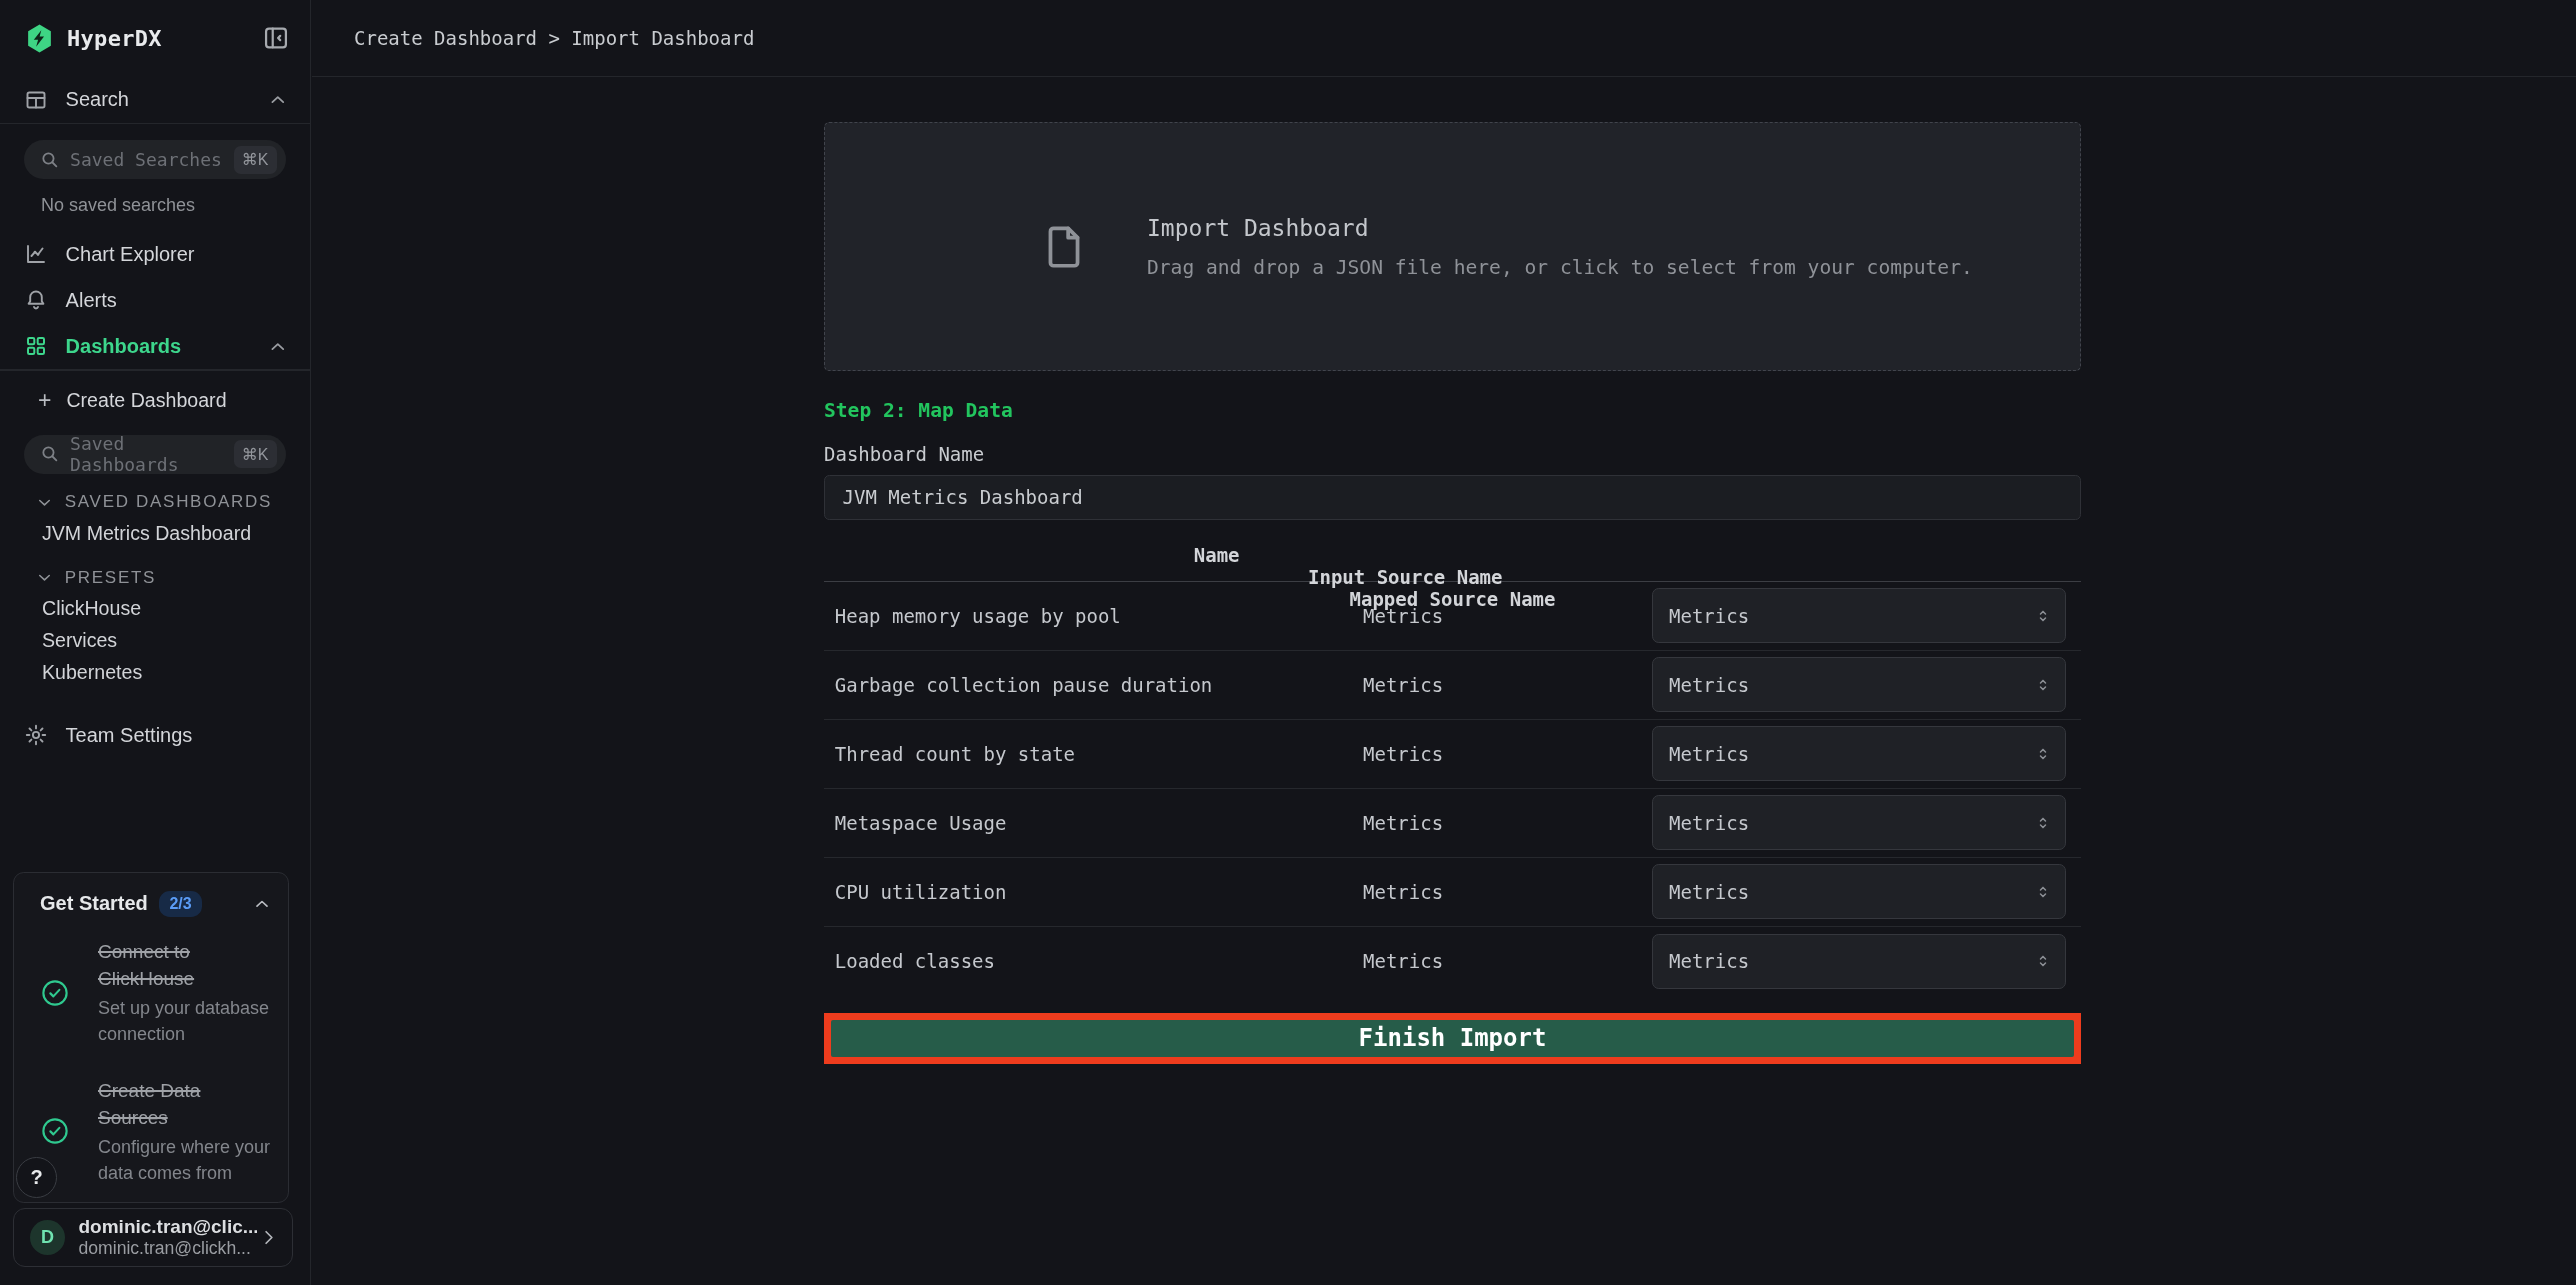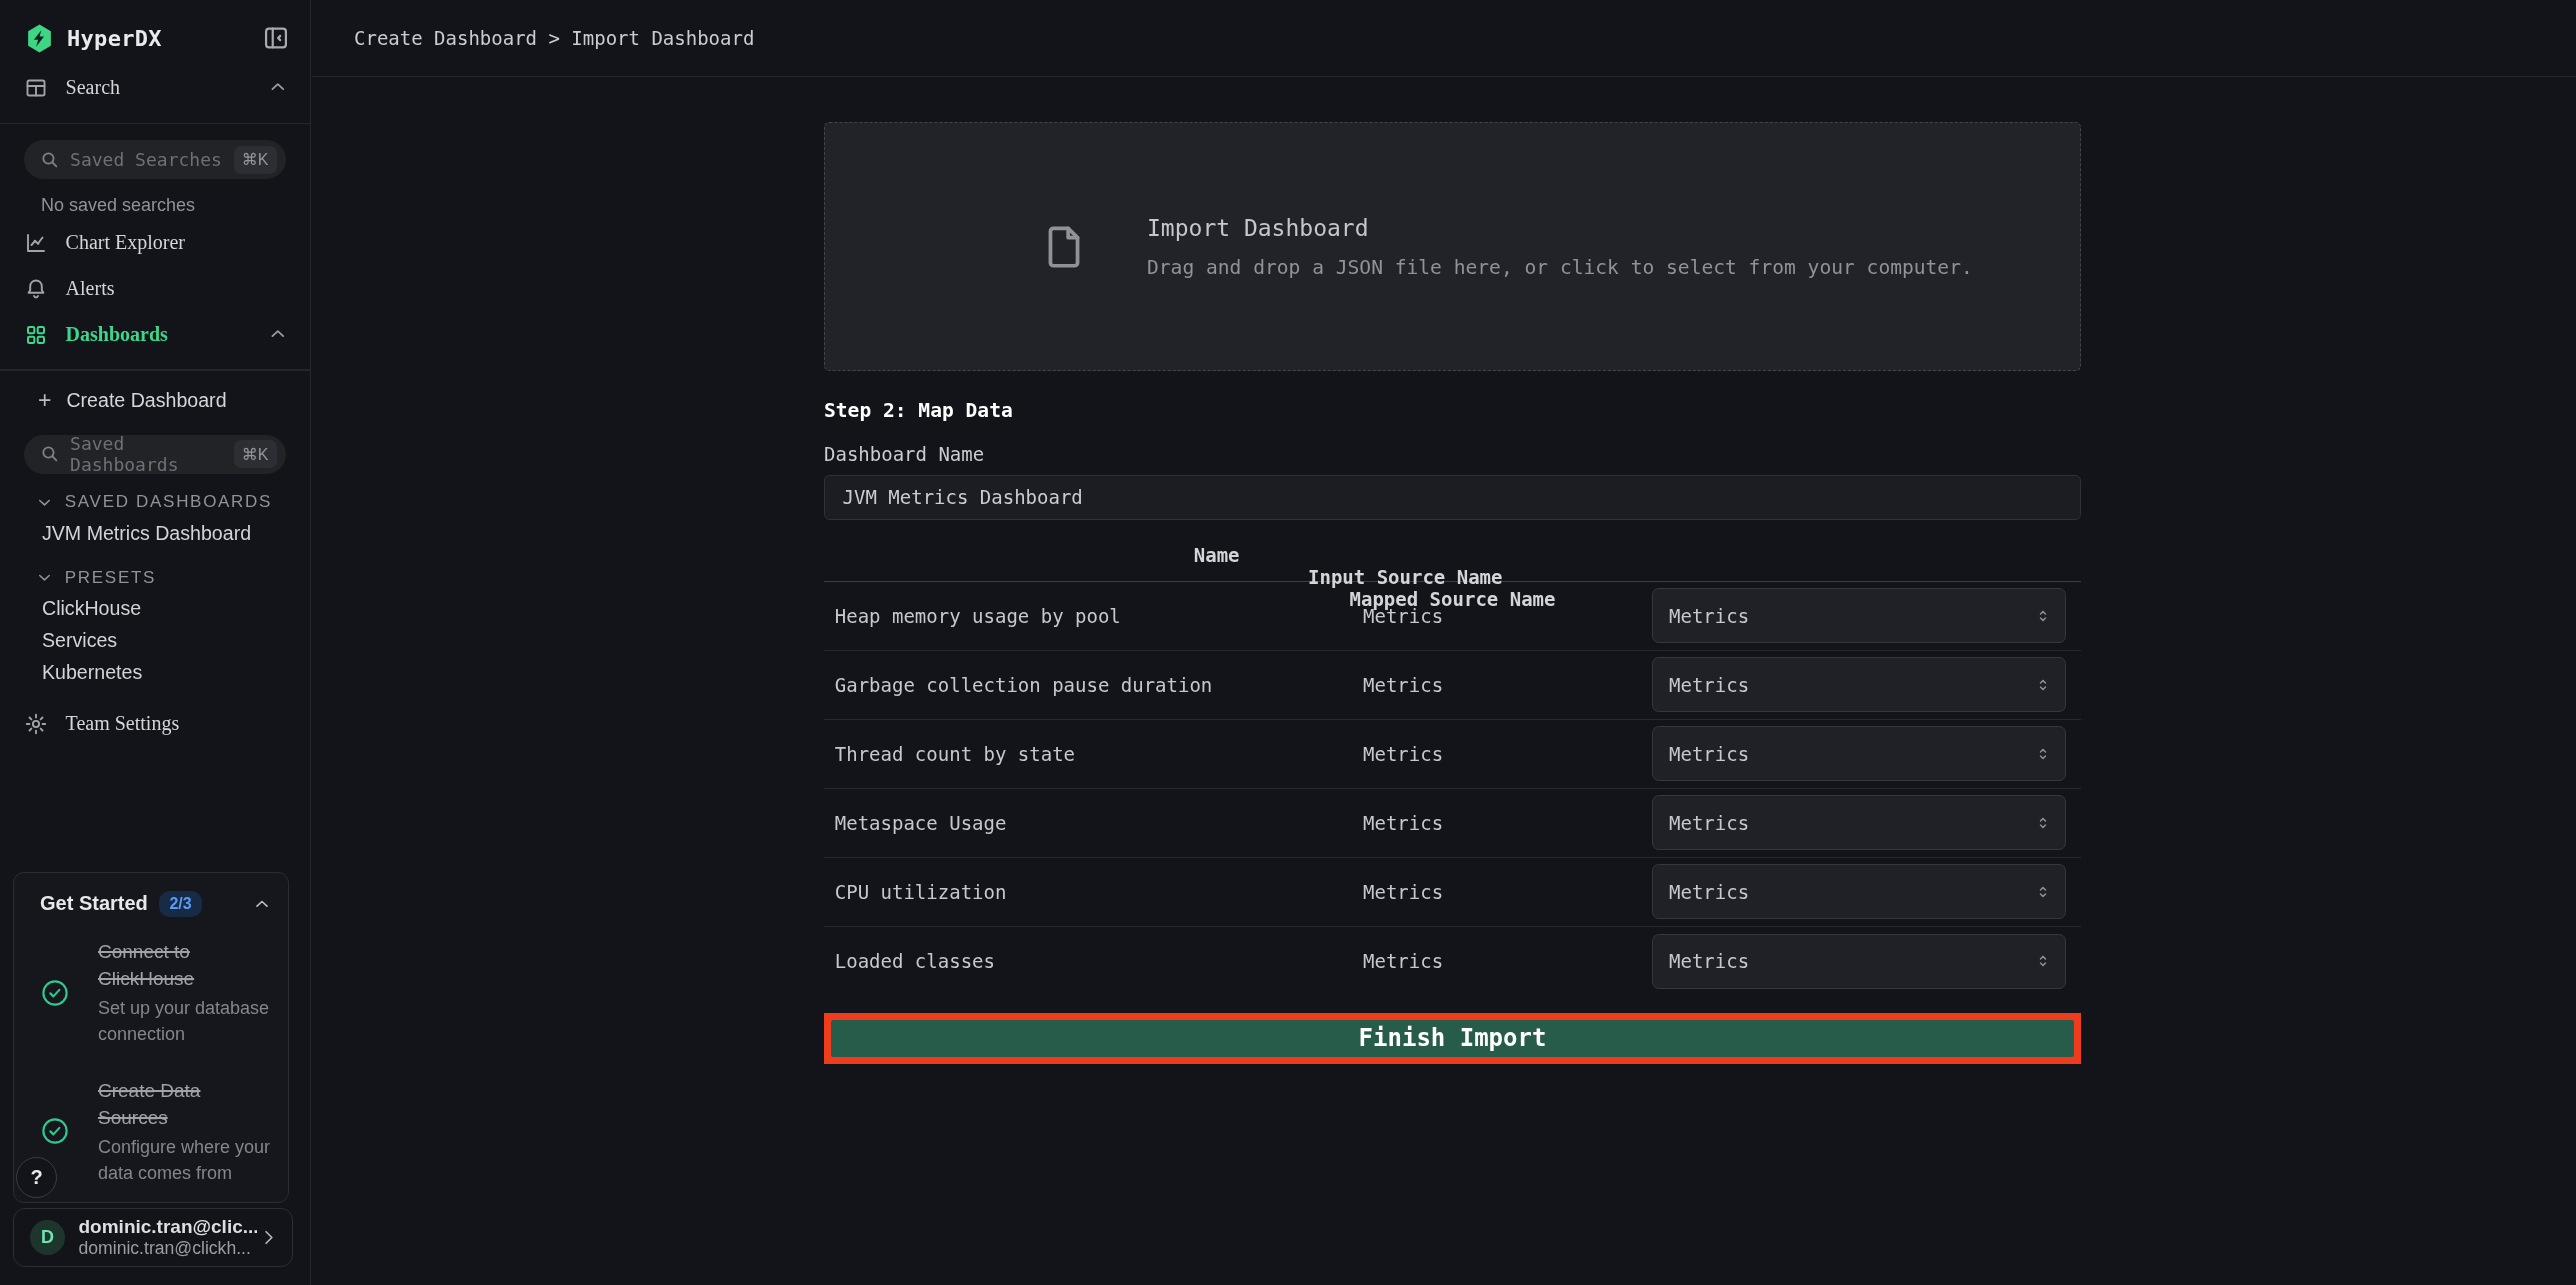--- a/index.html
+++ b/index.html
@@ -7,21 +7,21 @@
     font-family:"Liberation Sans", sans-serif; -webkit-font-smoothing:antialiased; }
   .mono { font-family:"DejaVu Sans Mono", monospace; }
 
   
   .sidebar { position:fixed; left:0; top:0; width:311px; height:1285px;
     background:#131419; border-right:1.4px solid #24262b; z-index:5; }
   .side-header { height:76px; display:flex; align-items:center; padding:0 20px 0 24px; }
   .logo-badge { width:31px; height:31px; flex:0 0 auto; }
   .app-name { font-family:"DejaVu Sans Mono", monospace; font-weight:bold; font-size:22px; color:#e8eaec; margin-left:12px; letter-spacing:0.3px; }
   .side-header .spacer { flex:1; }
-  .side-row { display:flex; align-items:flex-start; padding:0 21.6px 0 24px; height:47px; color:#d4d6da; font-size:20px; cursor:pointer;font-family:Liberation Serif, serif; }
+  .side-row { display:flex; align-items:center; padding:0 21.6px 0 24px; height:47px; color:#d4d6da; font-size:20px; cursor:pointer; }
   .side-row .icon { width:24px; height:24px; margin-right:17.6px; flex:0 0 auto; display:flex; align-items:center; justify-content:center; }
   .side-row .spacer { flex:1; }
   .divider { height:1.4px; background:#24262b; }
   .pill { margin:16px 24px 0; height:39px; border-radius:19.6px; background:#212327;
     display:flex; align-items:center; padding:0 9.5px 0 15px; cursor:text; }
   .pill .placeholder { font-family:"DejaVu Sans Mono", monospace; font-size:18px; color:#6d7076; margin-left:9.5px; flex:1; }
   .kbd-chip { background:#2c2e34; border-radius:6.8px; color:#93969c; font-size:16px; padding:4.7px 8px; }
   .empty-note { margin:16px 0 0 41px; font-size:18px; color:#8f9297; }
   .nav-list { margin-top:15px; }
   .nav-item { height:46px; }
@@ -69,21 +69,21 @@
   .breadcrumb { margin-left:42px; font-size:19px; color:#c9ccd0; }
   .content { width:1257px; margin-left:512px; }
 
   .dropzone { margin-top:45px; height:249px; background:#212329; border:1.4px dashed #41444c; border-radius:5.4px;
     display:flex; align-items:center; padding-left:214px; cursor:pointer; }
   .dz-icon { width:50px; height:64px; flex:0 0 auto; }
   .dz-texts { margin-left:58px; }
   .dz-title { font-size:23px; color:#c4c7cc; }
   .dz-sub { font-size:19.6px; color:#8f9298; margin-top:15px; }
 
-  .step-label { margin-top:26px; line-height:28px; font-size:19.6px; font-weight:bold; color:#ffffff; }
+  .step-label { margin-top:26px; line-height:28px; font-size:19.6px; font-weight:bold; color:#22c55e; }
   .field-label { margin-top:15px; line-height:28px; font-size:19px; color:#c9ccd0; }
   .name-input { margin-top:6.8px; height:45px; width:100%; background:#1b1d22; border:1.4px solid #2f3137;
     border-radius:5.4px; display:flex; align-items:center; padding:0 17.6px; font-size:19px; color:#c9ccd0; cursor:text; }
 
   .map-table { margin-top:24px; }
   .thead { display:flex; align-items:center; height:38px; border-bottom:1.4px solid #3c3e44;
     font-size:19px; font-weight:bold; color:#d3d5d9;flex-direction:column; }
   .trow { display:flex; align-items:center; height:69px; border-bottom:1.4px solid #26282d;
     font-size:19px; color:#c5c8cd; }
   .trow:last-child { border-bottom:none; }

